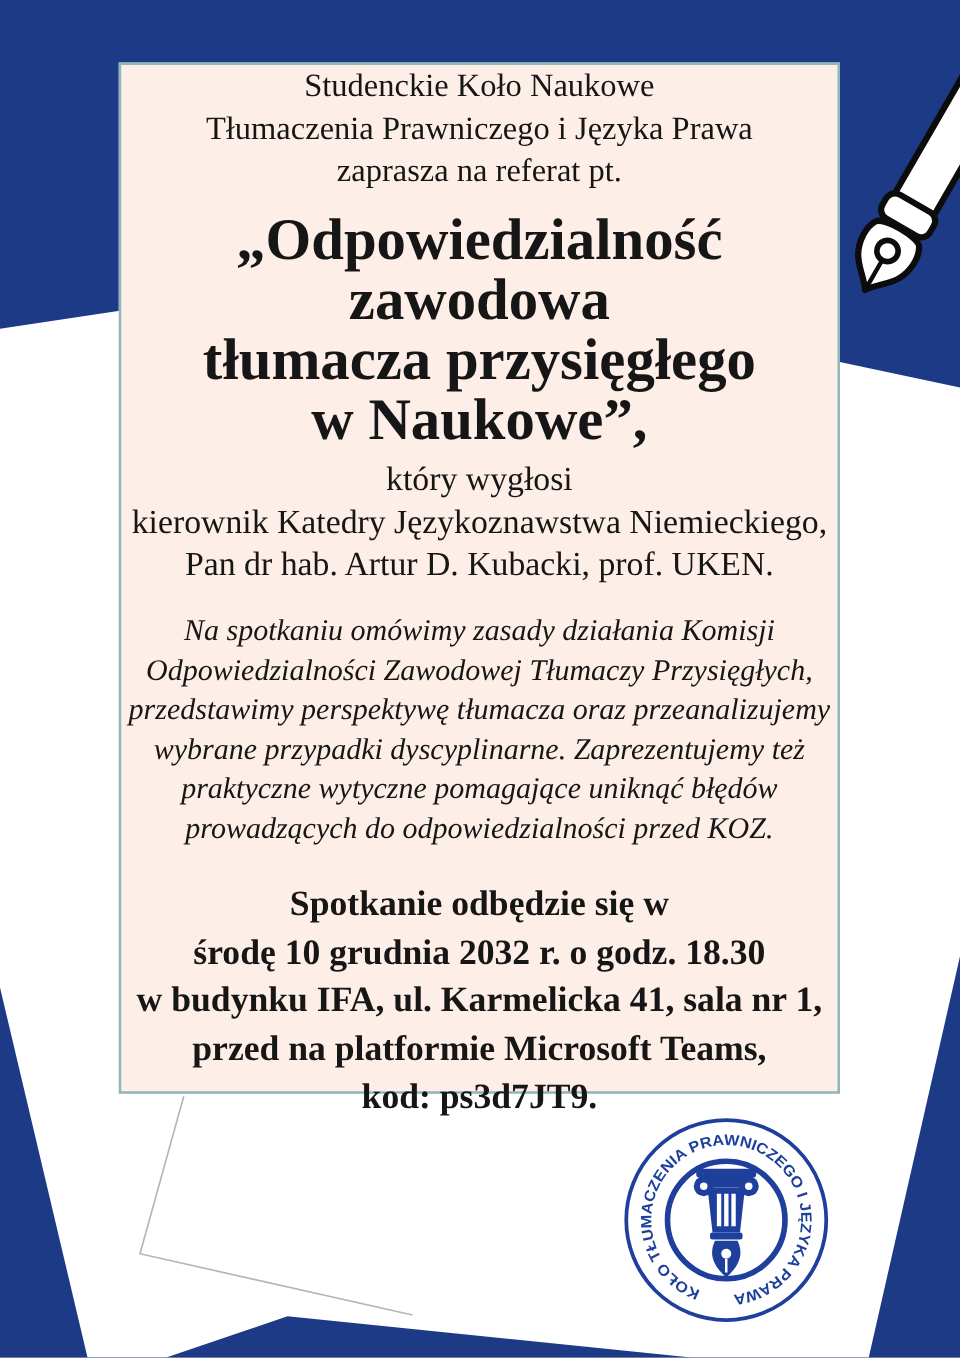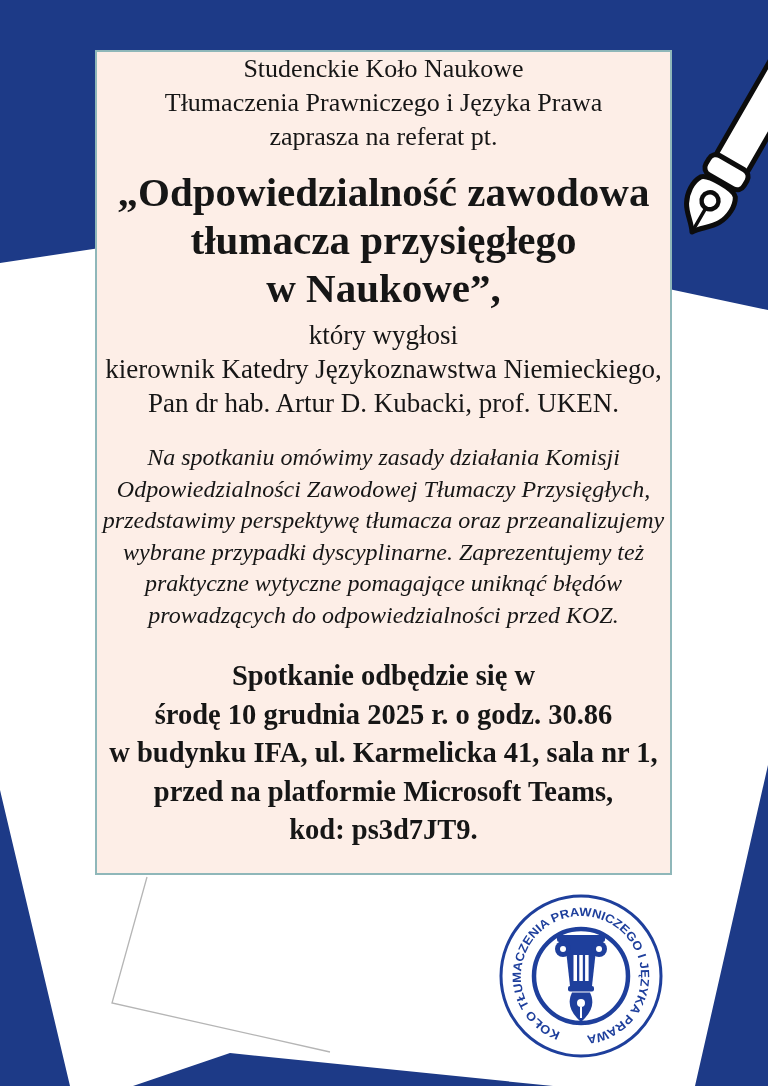--- a/index.html
+++ b/index.html
@@ -18,21 +18,21 @@
   .panel{
     position:absolute;left:95px;top:50px;width:577px;height:825px;
     background:var(--panel-pink);
     border:2px solid var(--panel-border);
     box-sizing:border-box;
     text-align:center;
     padding-top:0;
   }
   .hdr{font-size:26px;line-height:34px;}
   .title-block{margin-top:14px;}
-  .title{font-size:41px;line-height:48px;font-weight:bold;}
+  .title{font-size:47px;line-height:48px;font-weight:bold;}
   .intro{margin-top:6px;font-size:27px;line-height:34px;}
   .speaker{font-size:27px;line-height:34px;}
   .desc-block{margin-top:22px;}
   .desc{font-size:24px;line-height:31.5px;font-style:italic;}
   .details-block{margin-top:26px;}
   .det{font-size:28.5px;line-height:38.5px;font-weight:bold;}
   .logo{position:absolute;left:481px;top:876px;width:200px;height:200px;display:block;}
   .ring-text{font-family:"Liberation Sans",sans-serif;font-weight:bold;font-size:12px;}
 </style>
 </head>
@@ -75,21 +75,21 @@
       <div class="desc">Na spotkaniu omówimy zasady działania Komisji</div>
       <div class="desc">Odpowiedzialności Zawodowej Tłumaczy Przysięgłych,</div>
       <div class="desc">przedstawimy perspektywę tłumacza oraz przeanalizujemy</div>
       <div class="desc">wybrane przypadki dyscyplinarne. Zaprezentujemy też</div>
       <div class="desc">praktyczne wytyczne pomagające uniknąć błędów</div>
       <div class="desc">prowadzących do odpowiedzialności przed KOZ.</div>
     </div>
 
     <div class="details-block">
       <div class="det">Spotkanie odbędzie się w</div>
-      <div class="det">środę 10 grudnia 2025 r. o godz. 30.86</div>
+      <div class="det">środę 10 grudnia 2032 r. o godz. 18.30</div>
       <div class="det">w budynku IFA, ul. Karmelicka 41, sala nr 1,</div>
       <div class="det">przed na platformie Microsoft Teams,</div>
       <div class="det">kod: ps3d7JT9.</div>
     </div>
   </div>
 
   <svg class="logo" viewBox="-100 -100 200 200" xmlns="http://www.w3.org/2000/svg">
     <circle cx="0" cy="0" r="80" fill="#ffffff" style="stroke:var(--logo-blue,#1e3f9c)" stroke-width="3"></circle>
     <circle cx="0" cy="0" r="47" fill="#ffffff" style="stroke:var(--logo-blue,#1e3f9c)" stroke-width="4.5"></circle>
     <defs>

